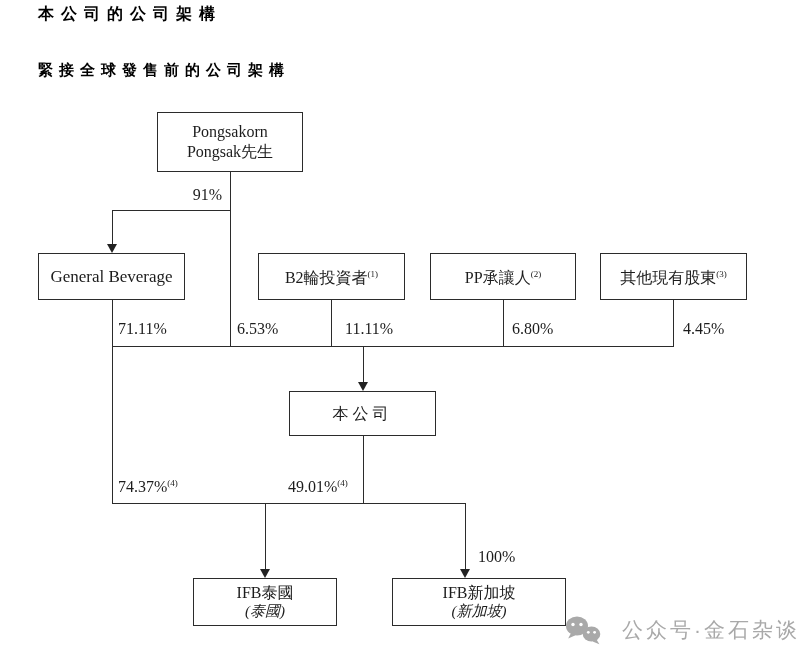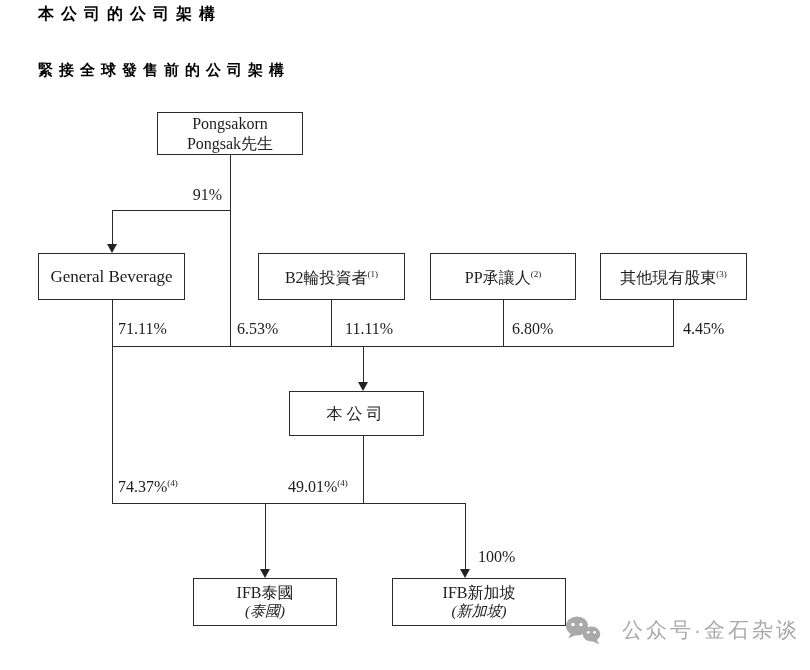--- a/index.html
+++ b/index.html
@@ -106,42 +106,42 @@
   <div class="plabel" style="left:118px; top:320px;">71.11%</div>
   <div class="plabel" style="left:237px; top:320px;">6.53%</div>
   <div class="plabel" style="left:345px; top:320px;">11.11%</div>
   <div class="plabel" style="left:512px; top:320px;">6.80%</div>
   <div class="plabel" style="left:683px; top:320px;">4.45%</div>
 
   <div class="plabel" style="left:118px; top:478px;"><span>74.37%</span><sup>(4)</sup></div>
   <div class="plabel" style="left:288px; top:478px;"><span>49.01%</span><sup>(4)</sup></div>
   <div class="plabel" style="left:478px; top:548px;">100%</div>
 
-  <div class="node" style="left:157px; top:112px; width:146px; height:43px;">
+  <div class="node" style="left:157px; top:112px; width:146px; height:60px;">
     <div>Pongsakorn</div>
     <div>Pongsak先生</div>
   </div>
 
   <div class="node" style="left:38px; top:253px; width:147px; height:47px; font-size:17px;">
     <div>General Beverage</div>
   </div>
 
   <div class="node" style="left:258px; top:253px; width:147px; height:47px;">
     <div><span>B2輪投資者</span><sup>(1)</sup></div>
   </div>
 
   <div class="node" style="left:430px; top:253px; width:146px; height:47px;">
     <div><span>PP承讓人</span><sup>(2)</sup></div>
   </div>
 
   <div class="node" style="left:600px; top:253px; width:147px; height:47px;">
     <div><span>其他現有股東</span><sup>(3)</sup></div>
   </div>
 
-  <div class="node" style="left:289px; top:391px; width:135px; height:45px; letter-spacing:4px;">
+  <div class="node" style="left:289px; top:391px; width:147px; height:45px; letter-spacing:4px;">
     <div>本公司</div>
   </div>
 
   <div class="node" style="left:193px; top:578px; width:144px; height:48px; line-height:19px;">
     <div>IFB泰國</div>
     <div class="sub">(泰國)</div>
   </div>
 
   <div class="node" style="left:392px; top:578px; width:174px; height:48px; line-height:19px;">
     <div>IFB新加坡</div>

